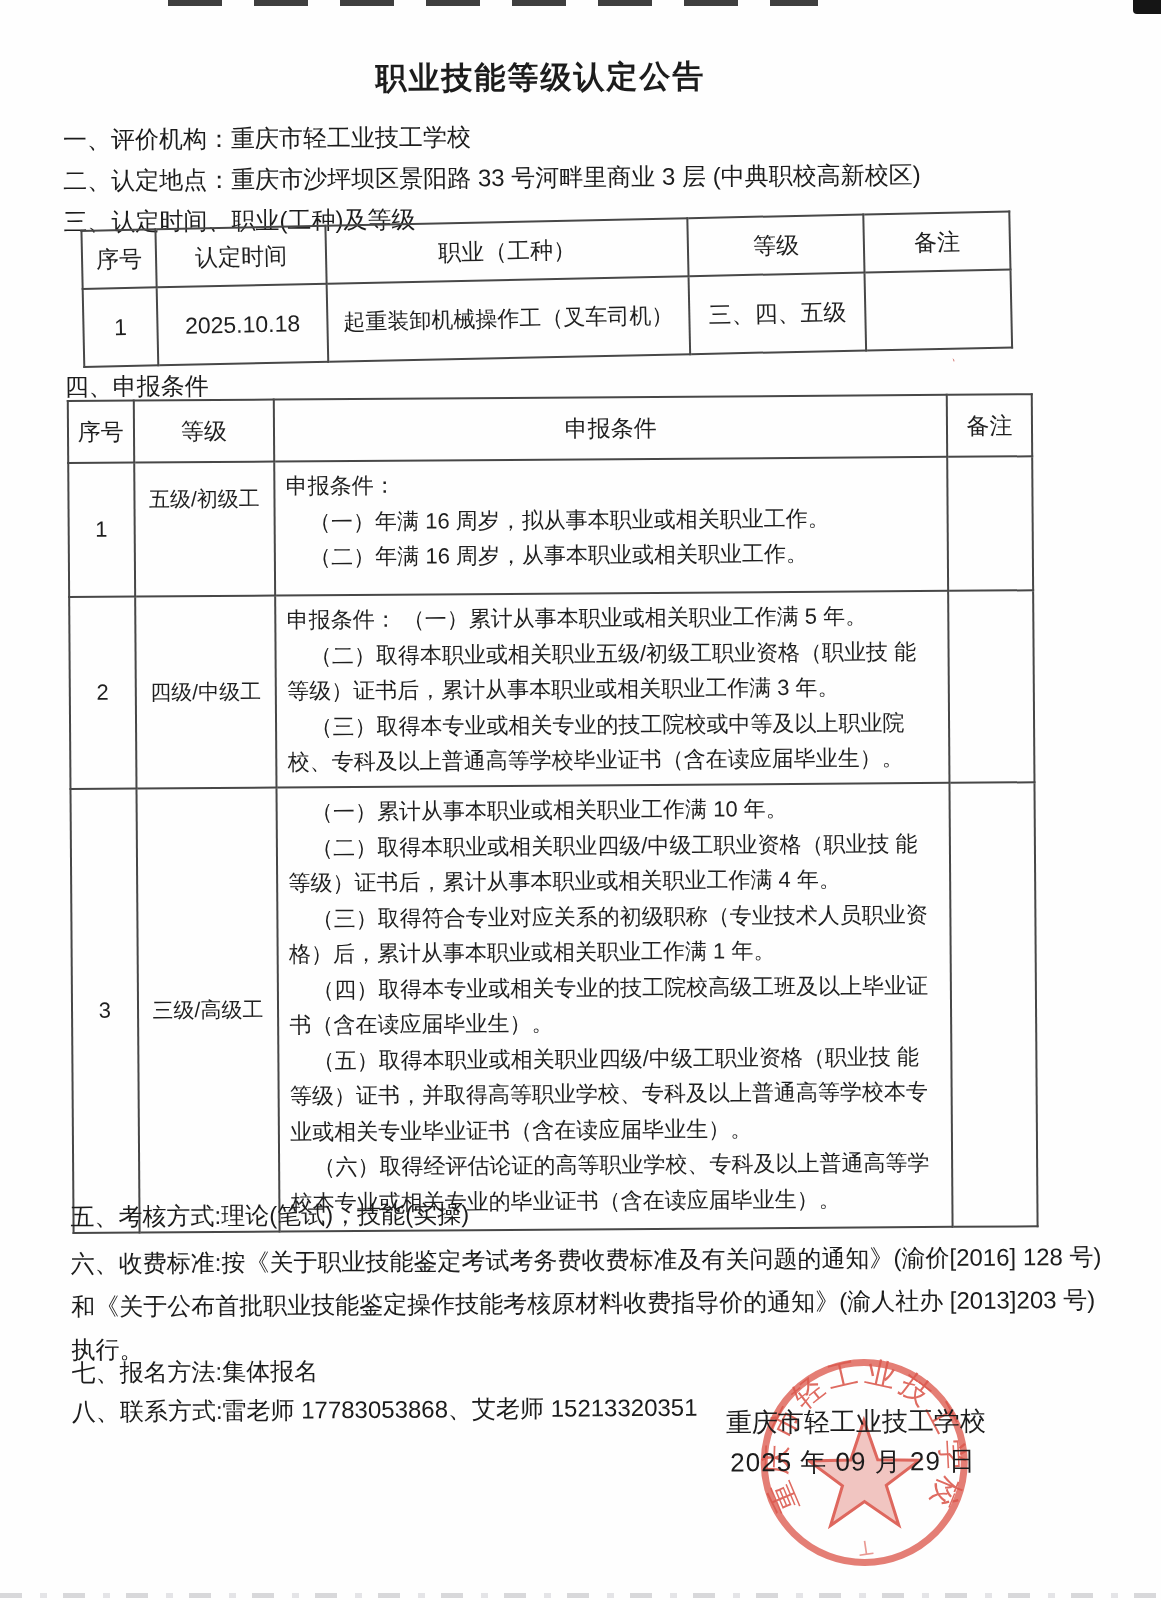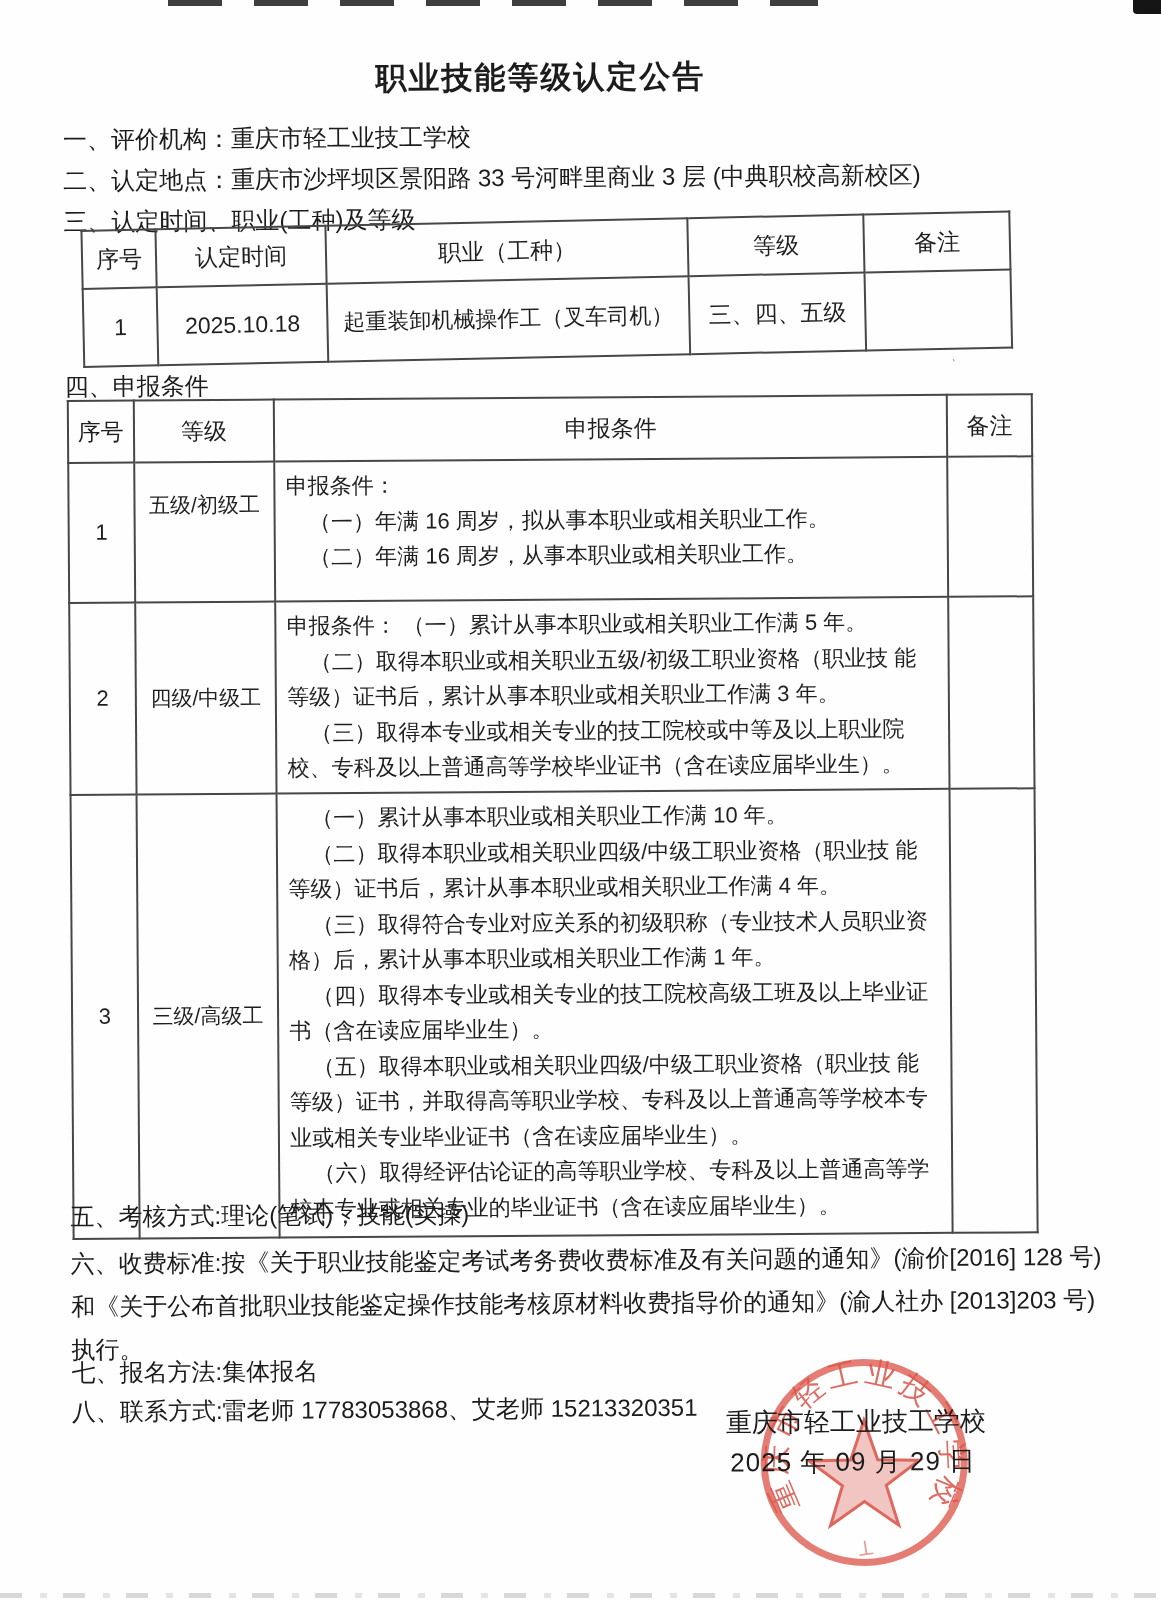--- a/index.html
+++ b/index.html
@@ -40,21 +40,21 @@
   .t1wrap .occ{font-size:22px;}
 
   
   .t2wrap{position:absolute;top:396px;left:64px;width:966px;}
   .t2wrap th{height:56px;text-align:center;font-size:23px;}
   .t2wrap td{vertical-align:middle;text-align:center;}
   .t2wrap td.cond-cell{text-align:left;vertical-align:top;padding:6px 12px 6px 10px;}
   .cond{margin:0;font-size:22px;line-height:35.5px;}
   .cond.indent{text-indent:1.05em;}
   .level-cell{font-size:21px;white-space:nowrap;padding:2px 2px;}
-  .row1 .level-cell{vertical-align:top;padding-top:28px;}
+  .row1 .level-cell{vertical-align:top;padding-top:22px;}
   .row1 td{height:108px;}
   .row2 td{height:178px;}
   .row3 td{height:430px;}
 
   
   .signoff-org{position:absolute;left:716px;top:1406px;margin:0;font-size:26px;}
   .signoff-date{position:absolute;left:720px;top:1446px;margin:0;font-size:26px;letter-spacing:1px;}
 
   .stamp{position:absolute;left:742px;top:1352px;width:224px;height:224px;opacity:.92;}
 </style>

